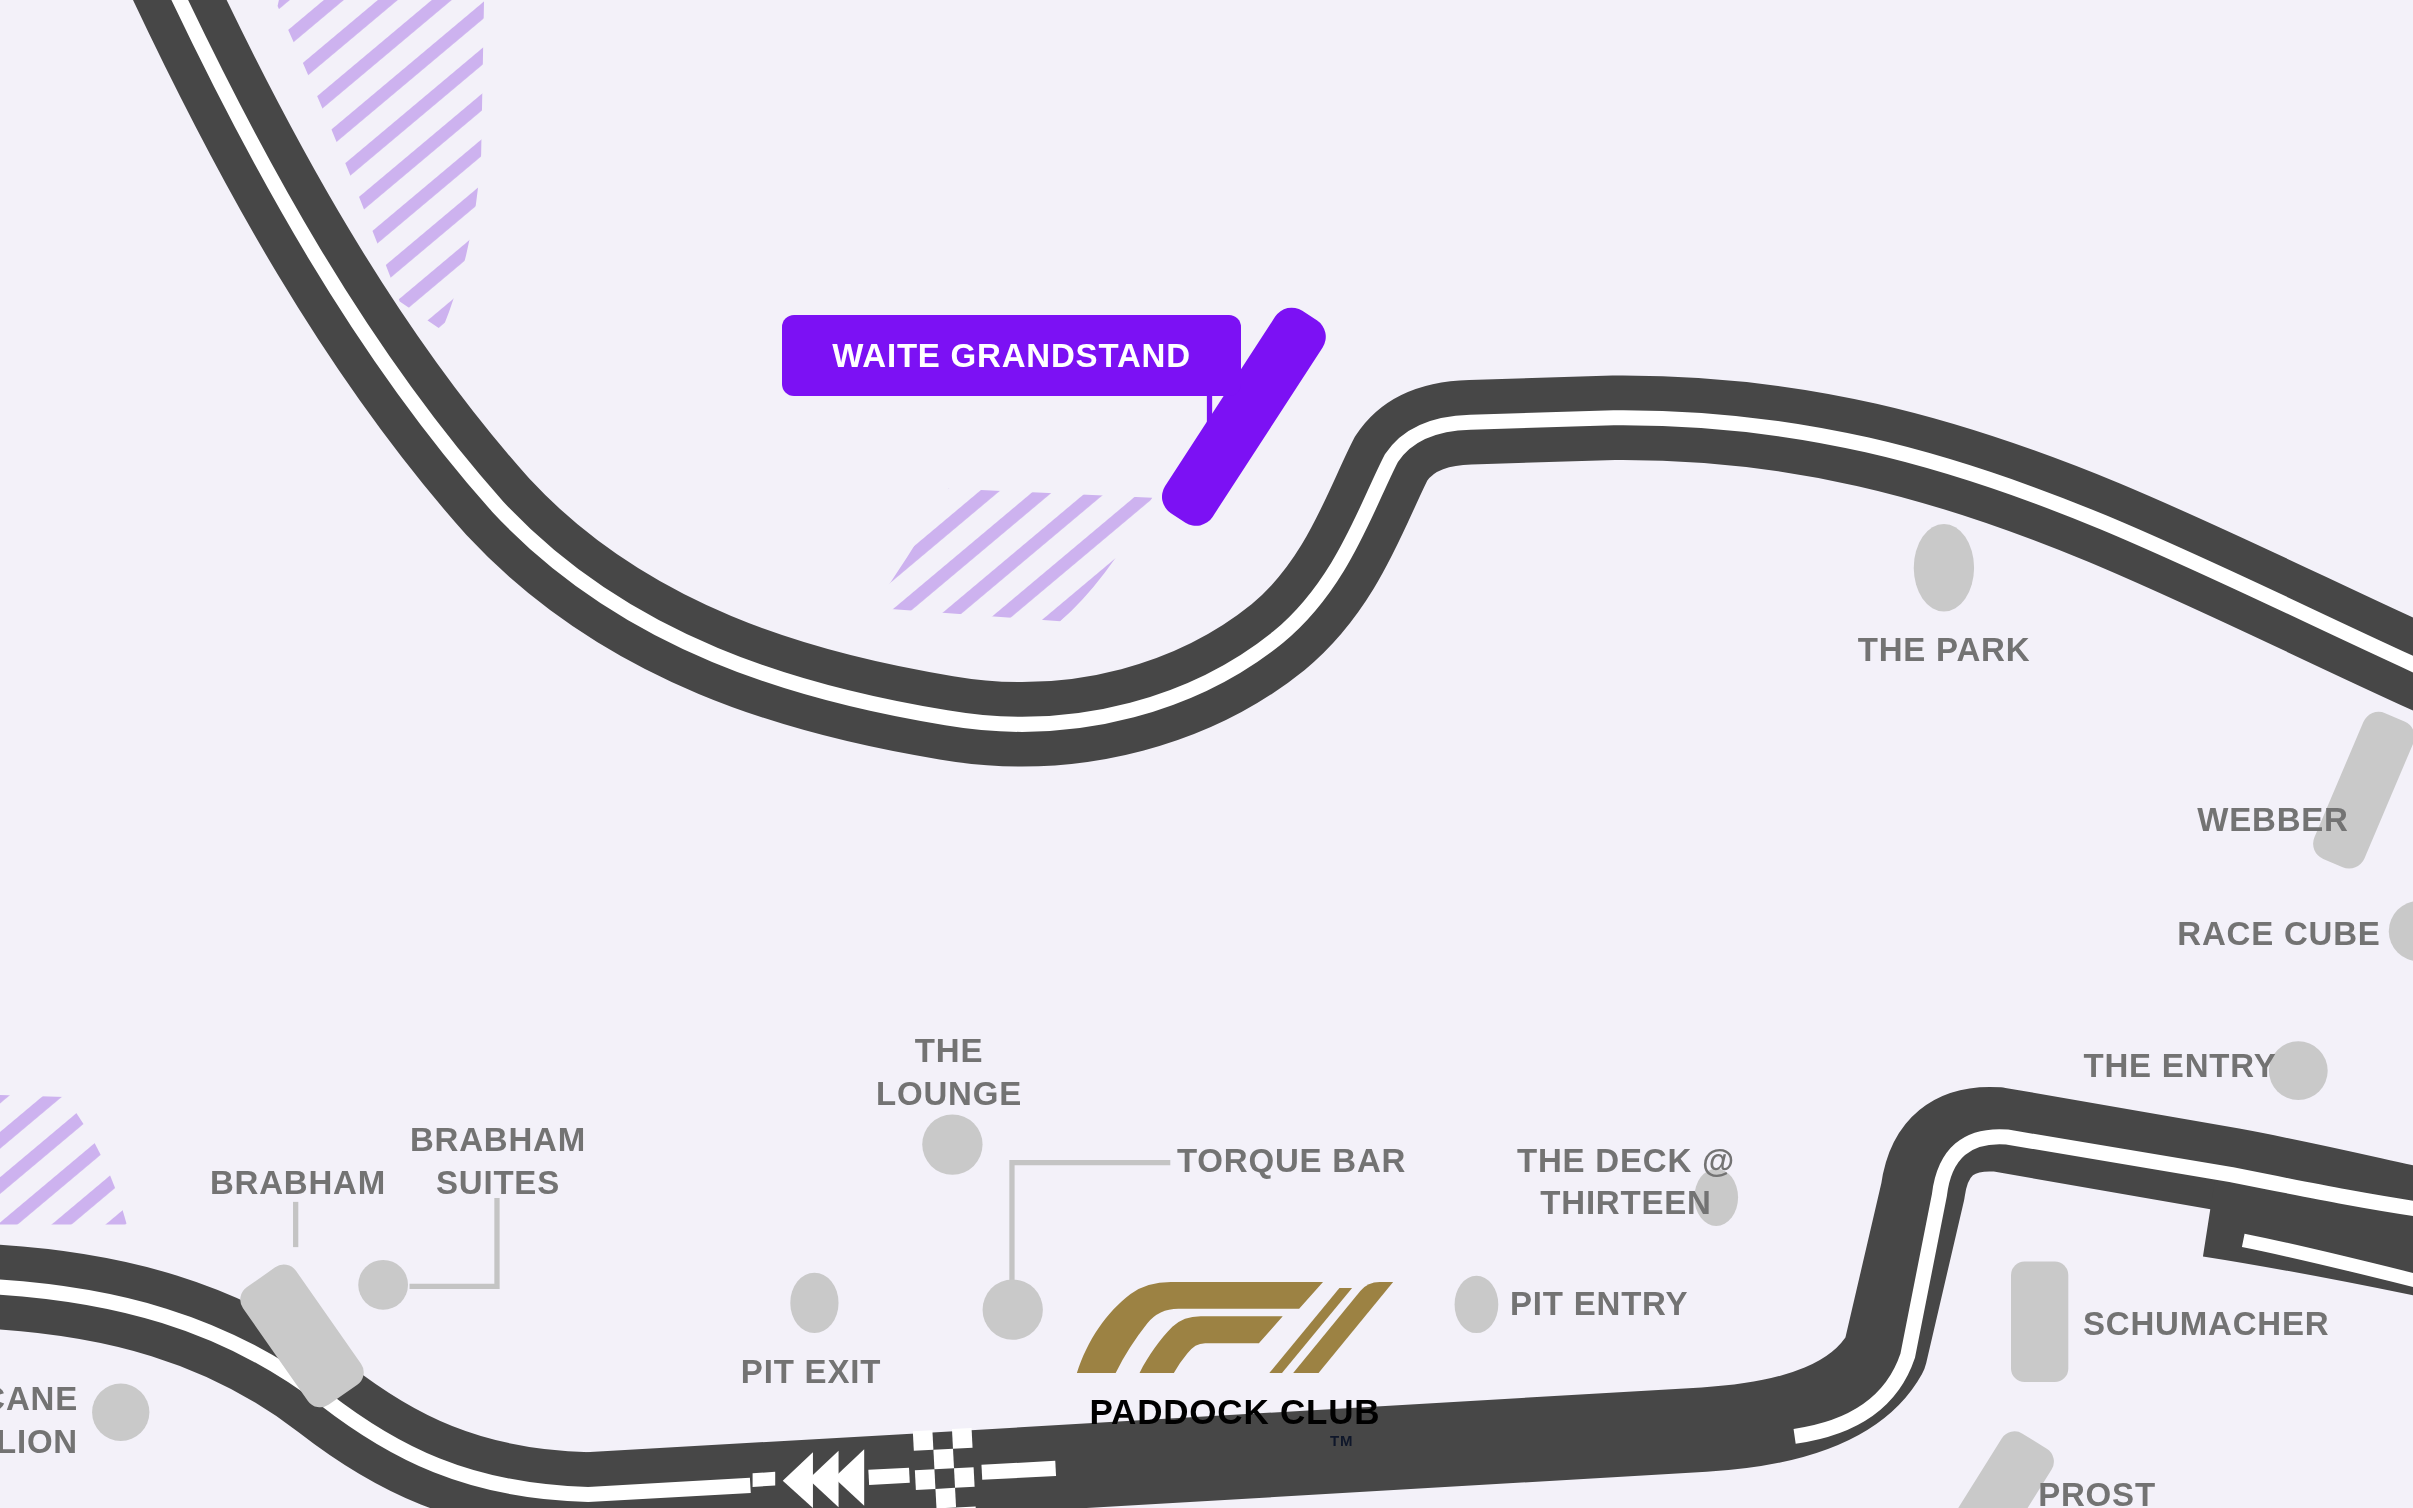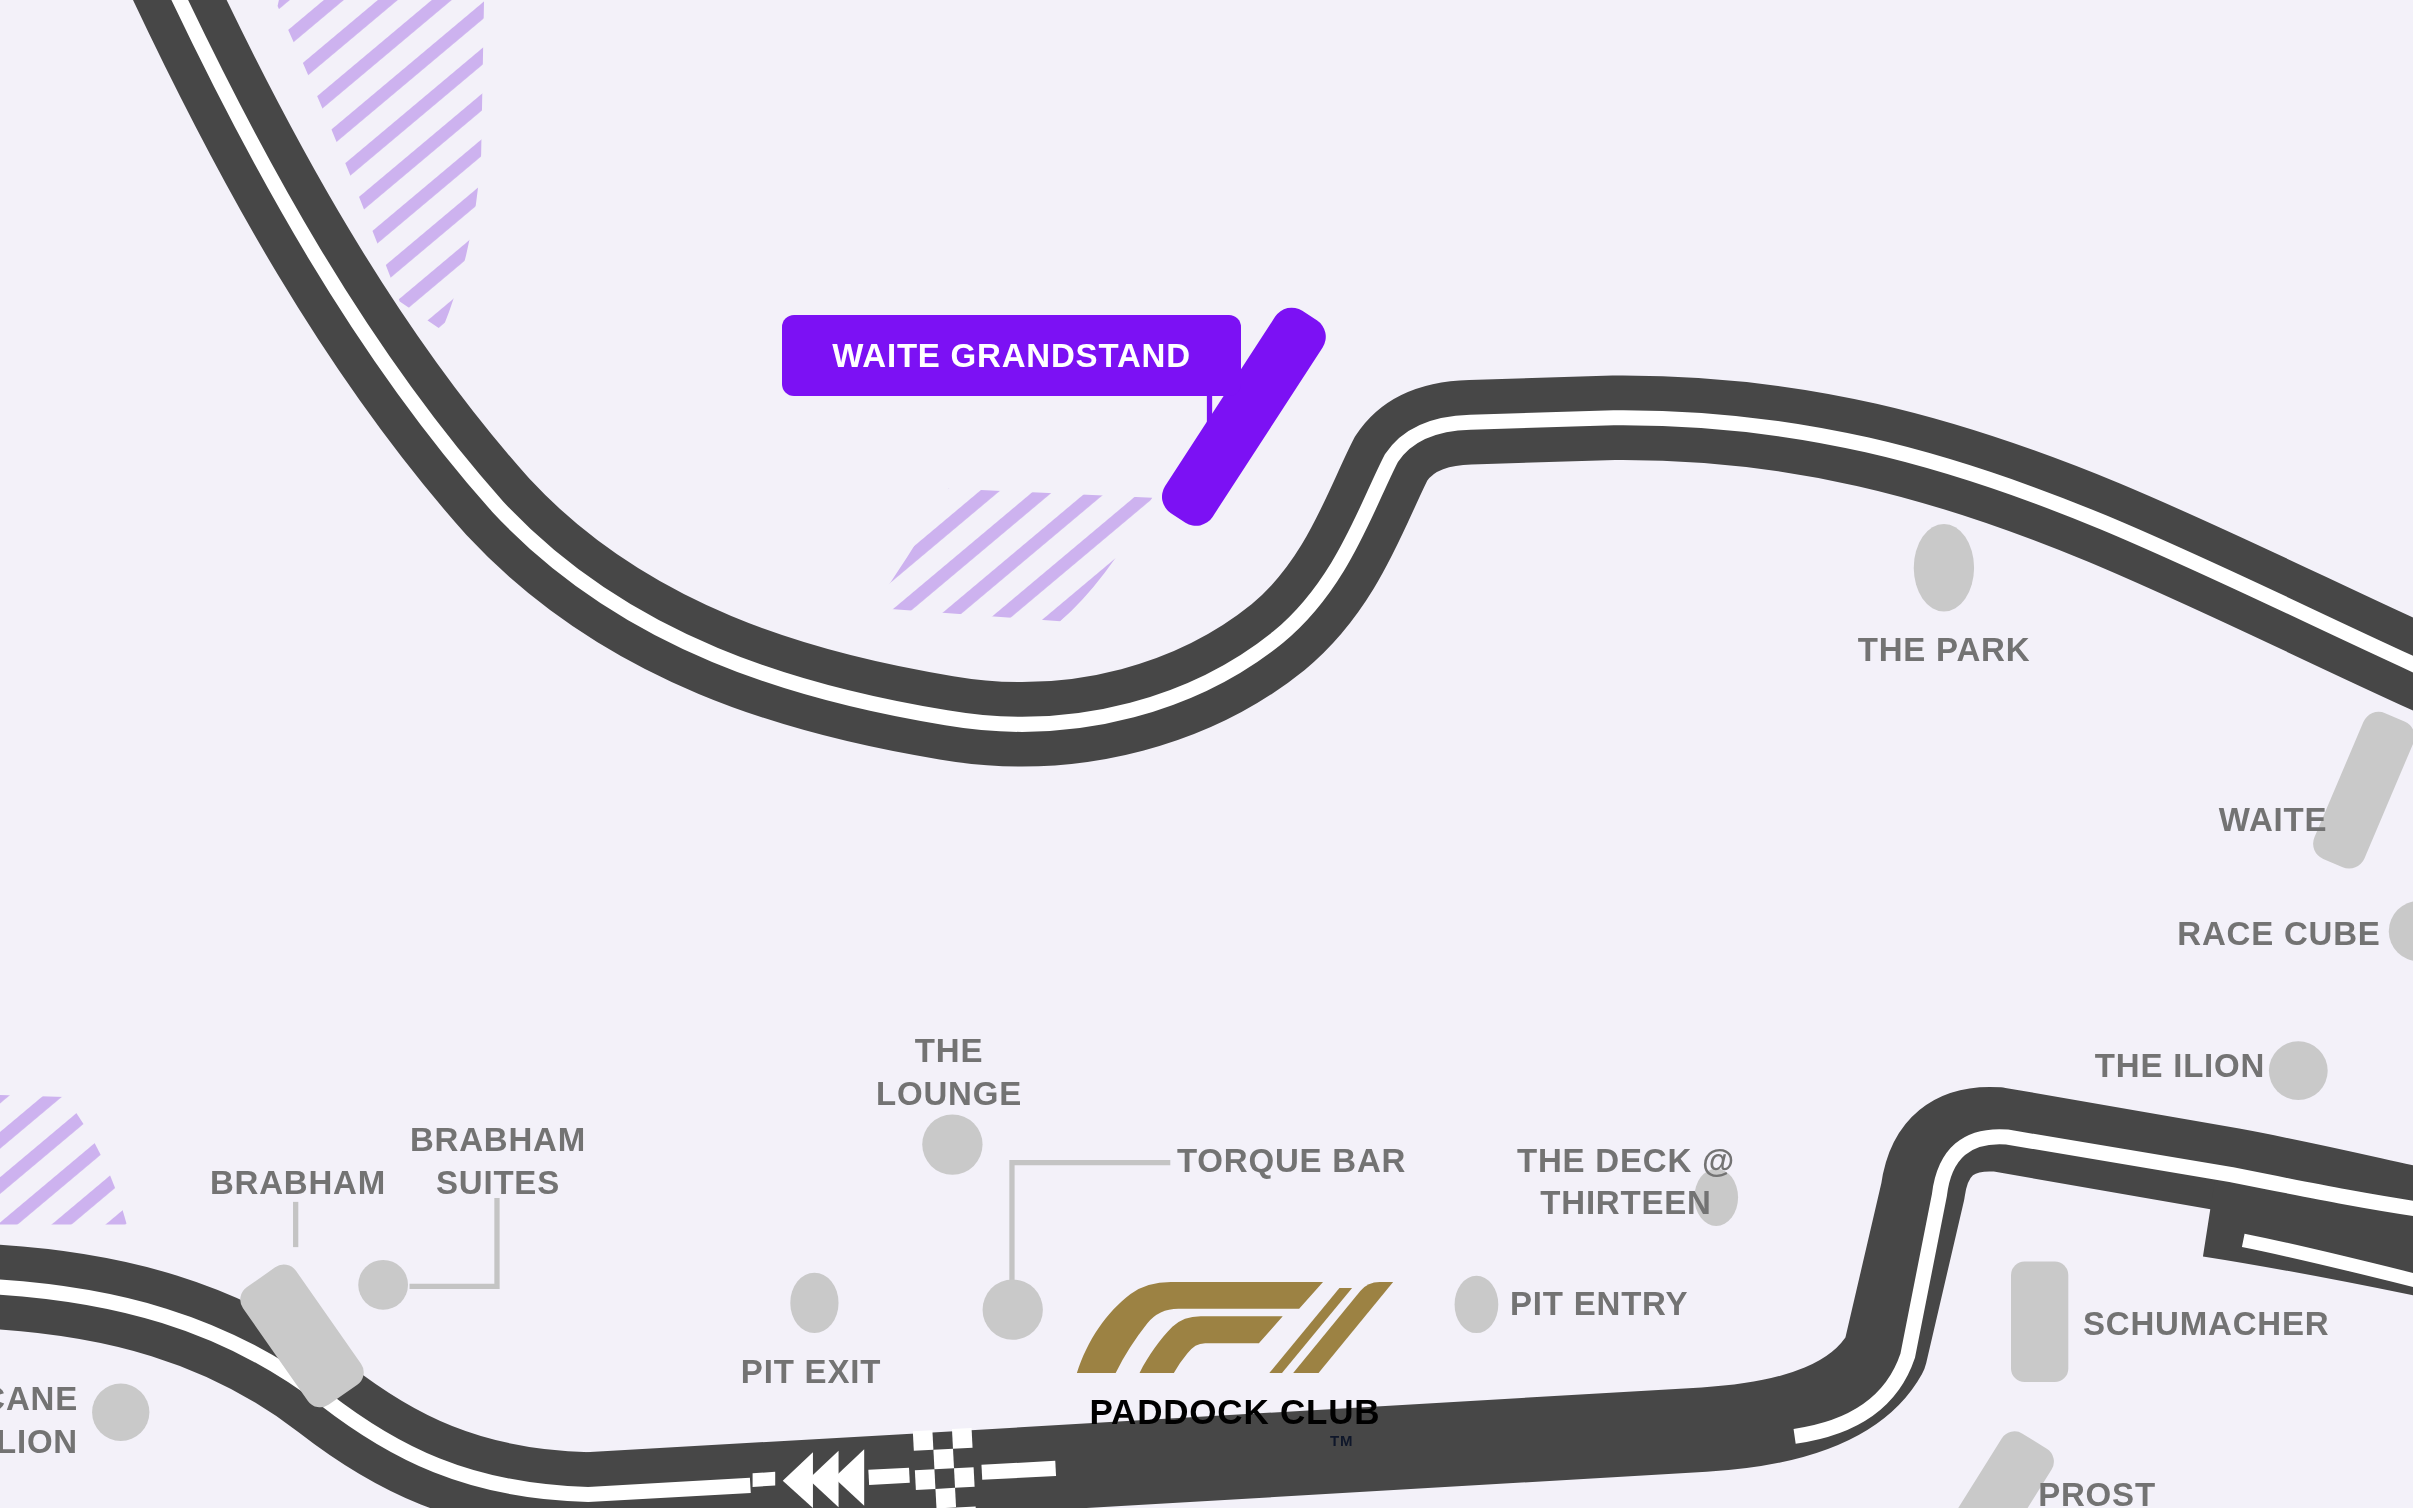--- a/index.html
+++ b/index.html
@@ -98,23 +98,23 @@
     </g>
 
     <rect x="1612" y="393" width="75" height="320" rx="26" fill="#7c11f4" transform="rotate(33 1650 553)"></rect>
   </svg>
 
   <div class="pill">
     <span>WAITE GRANDSTAND</span>
   </div>
 
   <div class="lbl" style="left:1944px;top:650px">THE PARK</div>
-  <div class="lbl" style="left:2273px;top:820px">WAITE</div>
+  <div class="lbl" style="left:2273px;top:820px">WEBBER</div>
   <div class="lbl" style="left:2279px;top:934px">RACE CUBE</div>
-  <div class="lbl" style="left:2180px;top:1066px">THE ILION</div>
+  <div class="lbl" style="left:2180px;top:1066px">THE ENTRY</div>
   <div class="lbl" style="left:949px;top:1051px">THE</div>
   <div class="lbl" style="left:949px;top:1094px">LOUNGE</div>
   <div class="lbl anchor-left" style="left:1177px;top:1161px">TORQUE BAR</div>
   <div class="lbl" style="left:298px;top:1183px">BRABHAM</div>
   <div class="lbl" style="left:498px;top:1140px">BRABHAM</div>
   <div class="lbl" style="left:498px;top:1183px">SUITES</div>
   <div class="lbl" style="left:811px;top:1372px">PIT EXIT</div>
   <div class="lbl anchor-left" style="left:1510px;top:1304px">PIT ENTRY</div>
   <div class="lbl" style="left:1626px;top:1161px">THE DECK @</div>
   <div class="lbl" style="left:1626px;top:1203px">THIRTEEN</div>

